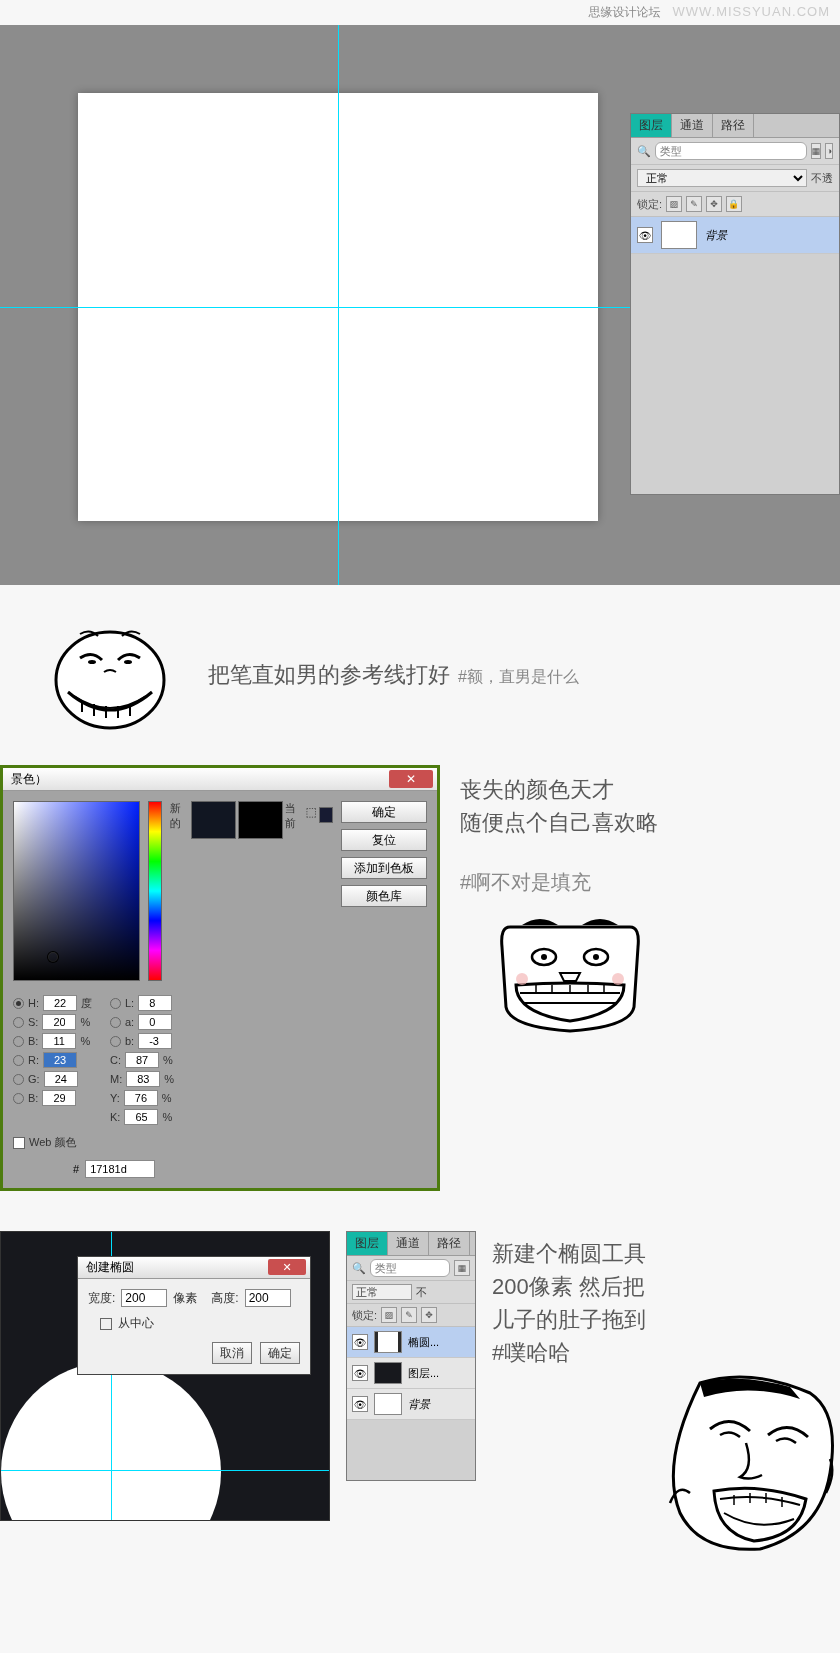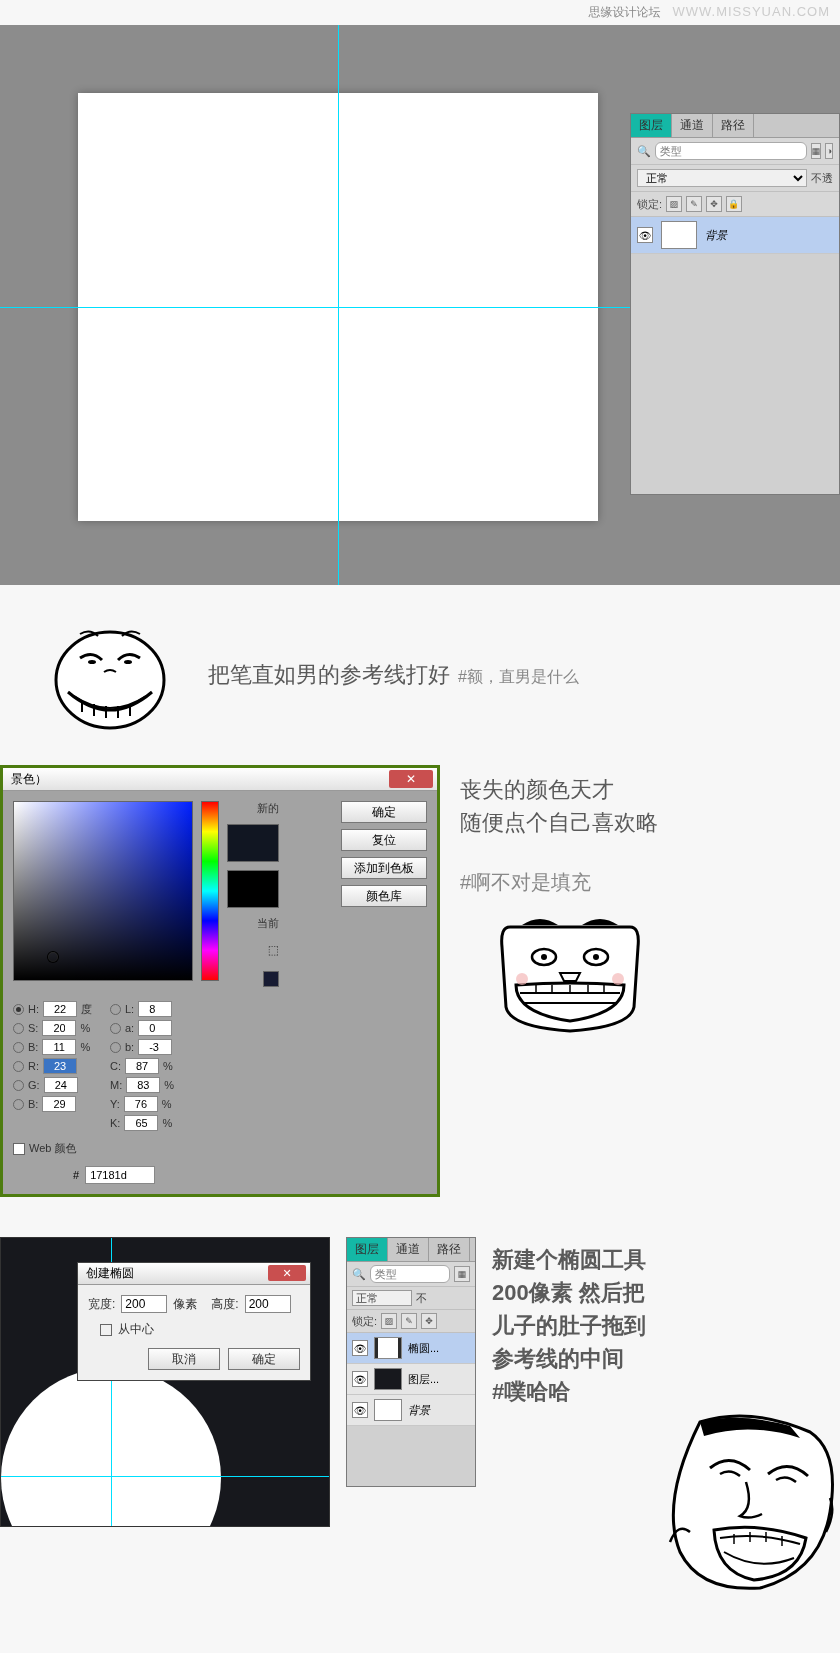--- a/index.html
+++ b/index.html
@@ -40,21 +40,21 @@
 
 .sec2 { display: flex; gap: 20px; padding: 0 0 40px 0; align-items: flex-start; }
 .picker { width: 440px; background: #a3a3a3; border: 3px solid #4d7c0f; position: relative; }
 .picker-title { display:flex; justify-content:space-between; align-items:center; background: linear-gradient(#fff,#e2e2e2); padding: 2px 4px 2px 8px; font-size: 12px; border-bottom:1px solid #999;}
 .picker-close { width: 44px; height: 18px; background: #c94f4f; color:#fff; display:flex; align-items:center; justify-content:center; font-size: 12px; border-radius: 2px;}
 .picker-body { padding: 10px; display: flex; gap: 8px; }
 .sv-box { width: 180px; height: 180px; position: relative; background: linear-gradient(to right, #fff, #0020ff); border:1px solid #666;}
 .sv-box::after { content:''; position:absolute; inset:0; background: linear-gradient(to bottom, transparent, #000);}
 .sv-cursor { position:absolute; width:10px; height:10px; border:1px solid #fff; border-radius:50%; left: 34px; bottom: 18px; box-shadow:0 0 0 1px #000;}
 .hue-bar { width: 18px; height: 180px; background: linear-gradient(#f00,#ff0,#0f0,#0ff,#00f,#f0f,#f00); border:1px solid #666;}
-.swatch-col { display:flex; flex-direction:column; align-items:flex-end; gap:8px; font-size:11px; color:#333;}
+.swatch-col { display:flex; flex-direction:row; align-items:flex-start; gap:2px; font-size:11px; color:#333;}
 .sw-new { width: 52px; height: 38px; background: #111622; border:1px solid #666;}
 .sw-cur { width: 52px; height: 38px; background: #000; border:1px solid #666;}
 .sw-mini { width:16px; height:16px; border:1px solid #666; background:#171b32; margin-top:6px;}
 .picker-buttons { display:flex; flex-direction:column; gap:6px; margin-left:auto; }
 .pbtn { width: 86px; height: 22px; background: linear-gradient(#fdfdfd,#e0e0e0); border:1px solid #777; font-size:12px; display:flex; align-items:center; justify-content:center;}
 .picker-values { display:flex; padding: 4px 10px 10px 10px; gap: 18px; font-size: 11px; color:#333;}
 .val-col { display:flex; flex-direction:column; gap:3px;}
 .val-row { display:flex; align-items:center; gap:4px;}
 .val-row input[type=text]{ width: 34px; height:16px; border:1px solid #888; font-size:11px; padding:0 10px;}
 .val-row input.sel { background:#3a74c4; color:#fff;}
@@ -78,31 +78,31 @@
 .dark-stage .guide-h { background:#00e0ff;}
 .ellipse-dialog { position:absolute; left: 76px; top: 24px; width: 234px; background:#f0f0f0; border:1px solid #444;}
 .dlg-title { display:flex; justify-content:space-between; background: linear-gradient(#fff,#dfdfdf); padding:2px 4px 2px 8px; font-size:12px; border-bottom:1px solid #999;}
 .dlg-close { width:38px; height:16px; background:#c94f4f; color:#fff; font-size:11px; display:flex;align-items:center;justify-content:center; border-radius:2px;}
 .dlg-body { padding: 10px; font-size:12px; color:#333;}
 .dlg-row { display:flex; align-items:center; gap:6px; margin-bottom:8px;}
 .dlg-row input { width:46px; height:18px; border:1px solid #888; padding:0 3px; font-size:12px;}
 .dlg-cb { display:flex; align-items:center; gap:6px; margin: 4px 0 10px 12px;}
 .dlg-cb .cb { width:12px; height:12px; border:1px solid #666;}
 .dlg-btns { display:flex; gap:8px; justify-content:flex-end;}
-.dlg-btn { width:72px; height:22px; background:linear-gradient(#fdfdfd,#e0e0e0); border:1px solid #777; font-size:12px; display:flex;align-items:center;justify-content:center;}
+.dlg-btn { width:40px; height:22px; background:linear-gradient(#fdfdfd,#e0e0e0); border:1px solid #777; font-size:12px; display:flex;align-items:center;justify-content:center;}
 
 .layers-panel2 { width: 130px; background:#d8d8d8; border:1px solid #7a7a7a; font-size:11px;}
 .lp2-row { display:flex; align-items:center; padding:3px 5px; gap:4px; border-bottom:1px solid #c0c0c0; color:#444;}
 .lp2-blend { width:60px; height:16px; border:1px solid #999; background:#f0f0f0; padding:0 3px;}
 .lp2-layer { display:flex; align-items:center; gap:6px; padding:4px 5px; border-bottom:1px solid #c8c8c8; background:#e6e6e6;}
 .lp2-layer.sel { background:#b9cff0;}
 .lp2-thumb { width:28px; height:22px; border:1px solid #888;}
 
 .sec3-right { flex:1; padding-top: 6px;}
-.sec3-right .txt { font-size: 22px; color:#5a5a5a; line-height:1.5; font-weight:700;}
+.sec3-right .txt { font-size: 22px; color:#5a5a5a; line-height:1.5; font-weight:400;}
 .meme3 { width: 190px; height: 180px; margin-top: 4px; float: right;}
 </style>
 </head>
 <body>
 
 <div class="watermark">
   <span>思缘设计论坛</span><span class="sub">WWW.MISSYUAN.COM</span>
 </div>
 
 <div class="stage1">
@@ -314,21 +314,20 @@
       <span style="font-style:italic">背景</span>
     </div>
     <div style="height:60px;background:#d0d0d0"></div>
   </div>
 
   <div class="sec3-right">
     <div class="txt">
       <div>新建个椭圆工具</div>
       <div>200像素 然后把</div>
       <div>儿子的肚子拖到</div>
-      <div>参考线的中间</div>
       <div class="hash2">#噗哈哈</div>
     </div>
     <div class="meme3">
       <svg viewBox="0 0 190 180" width="190" height="180">
         <path d="M50 10 Q100 -6 160 20 Q190 40 180 100 Q170 160 110 176 Q50 180 30 140 Q10 90 50 10 Z" fill="#fff" stroke="#000" stroke-width="3"></path>
         <path d="M50 10 Q90 0 140 14 L150 26 Q100 10 54 24 Z" fill="#000"></path>
         <path d="M60 56 Q80 40 100 58" fill="none" stroke="#000" stroke-width="3"></path>
         <path d="M118 62 Q138 46 158 64" fill="none" stroke="#000" stroke-width="3"></path>
         <path d="M70 62 Q80 56 90 64" fill="none" stroke="#000" stroke-width="2.5"></path>
         <path d="M126 68 Q136 62 146 70" fill="none" stroke="#000" stroke-width="2.5"></path>

